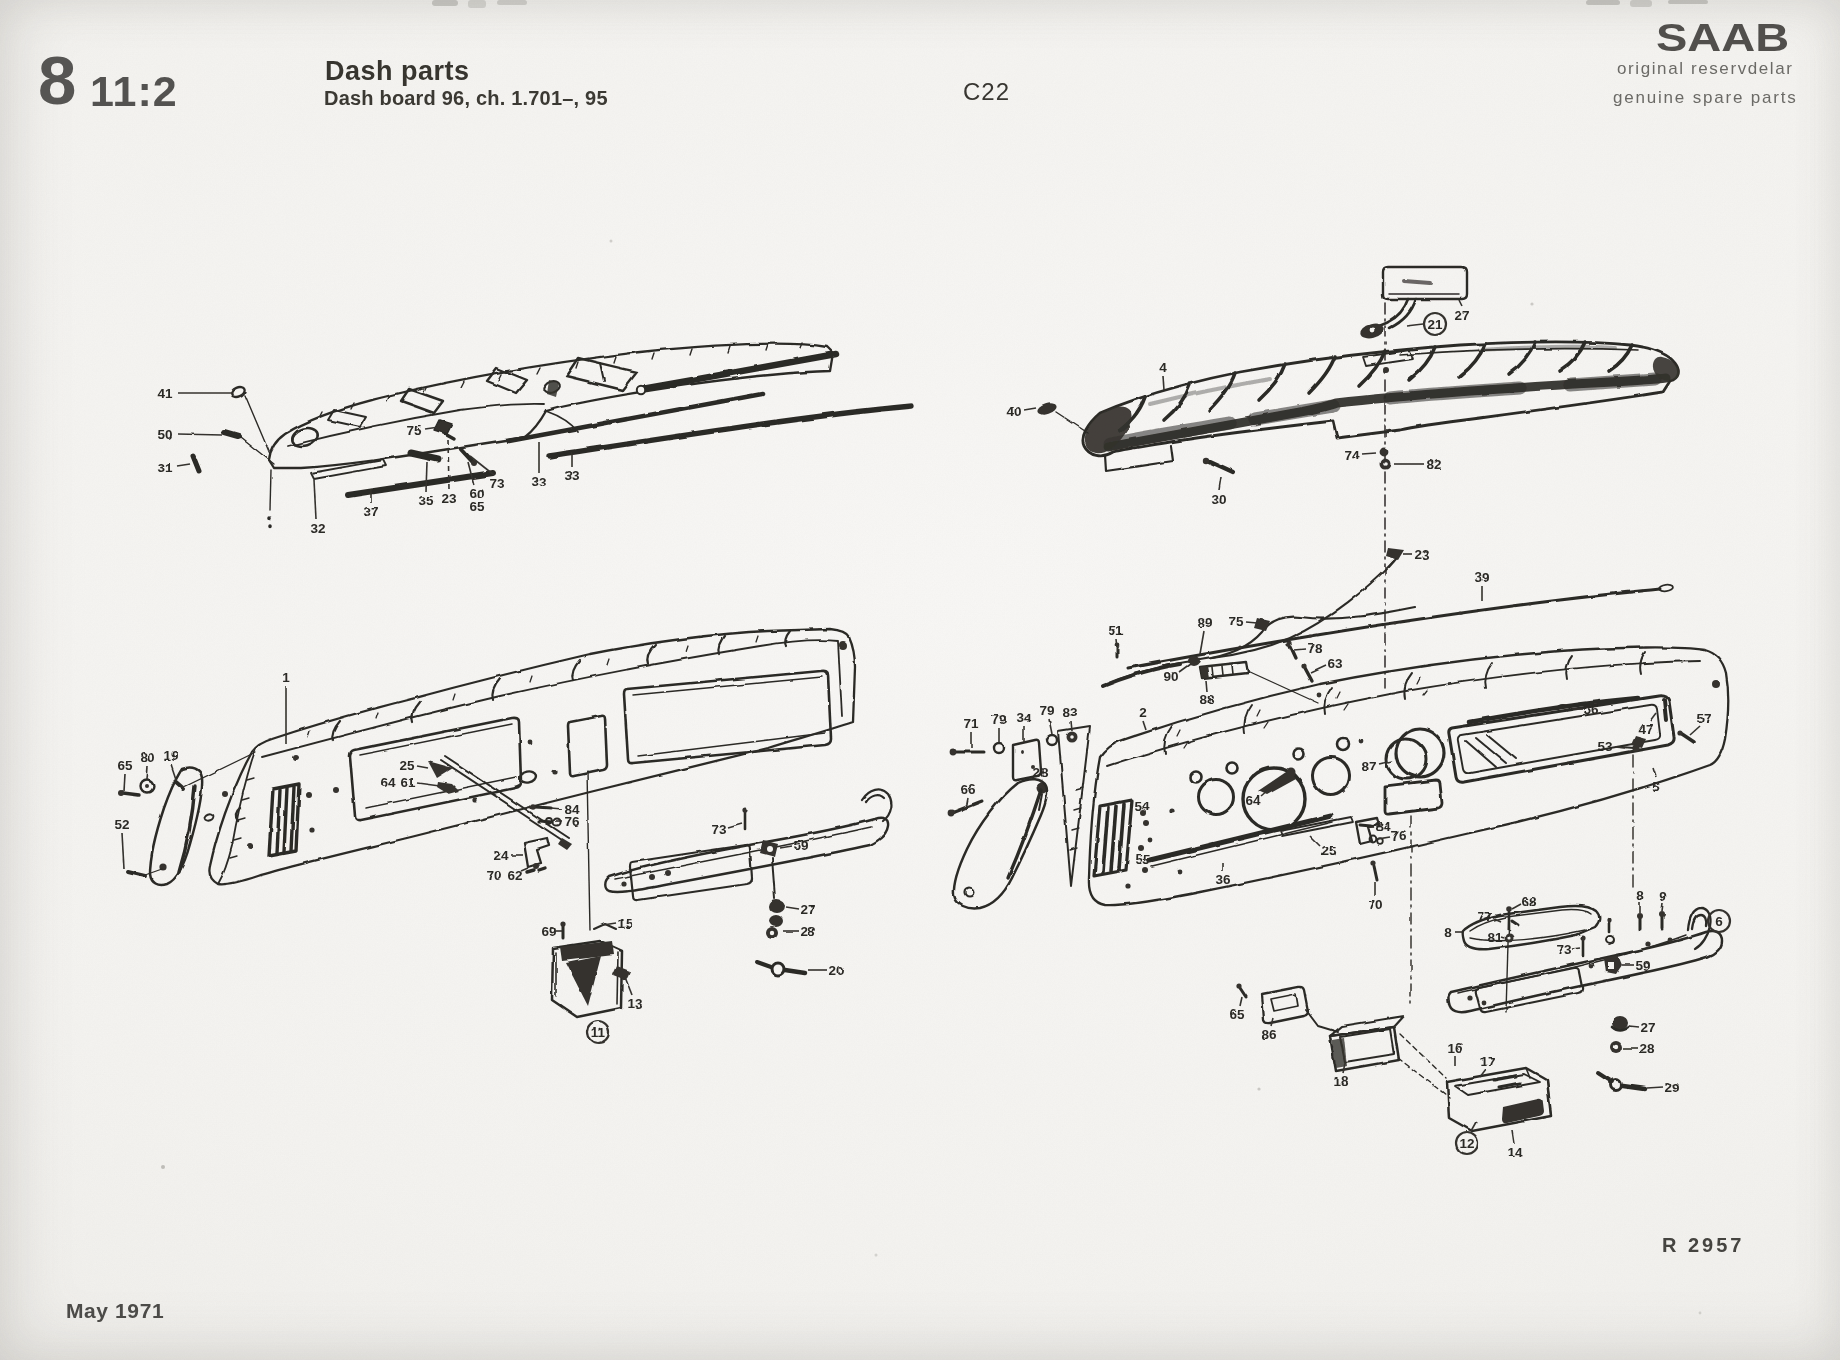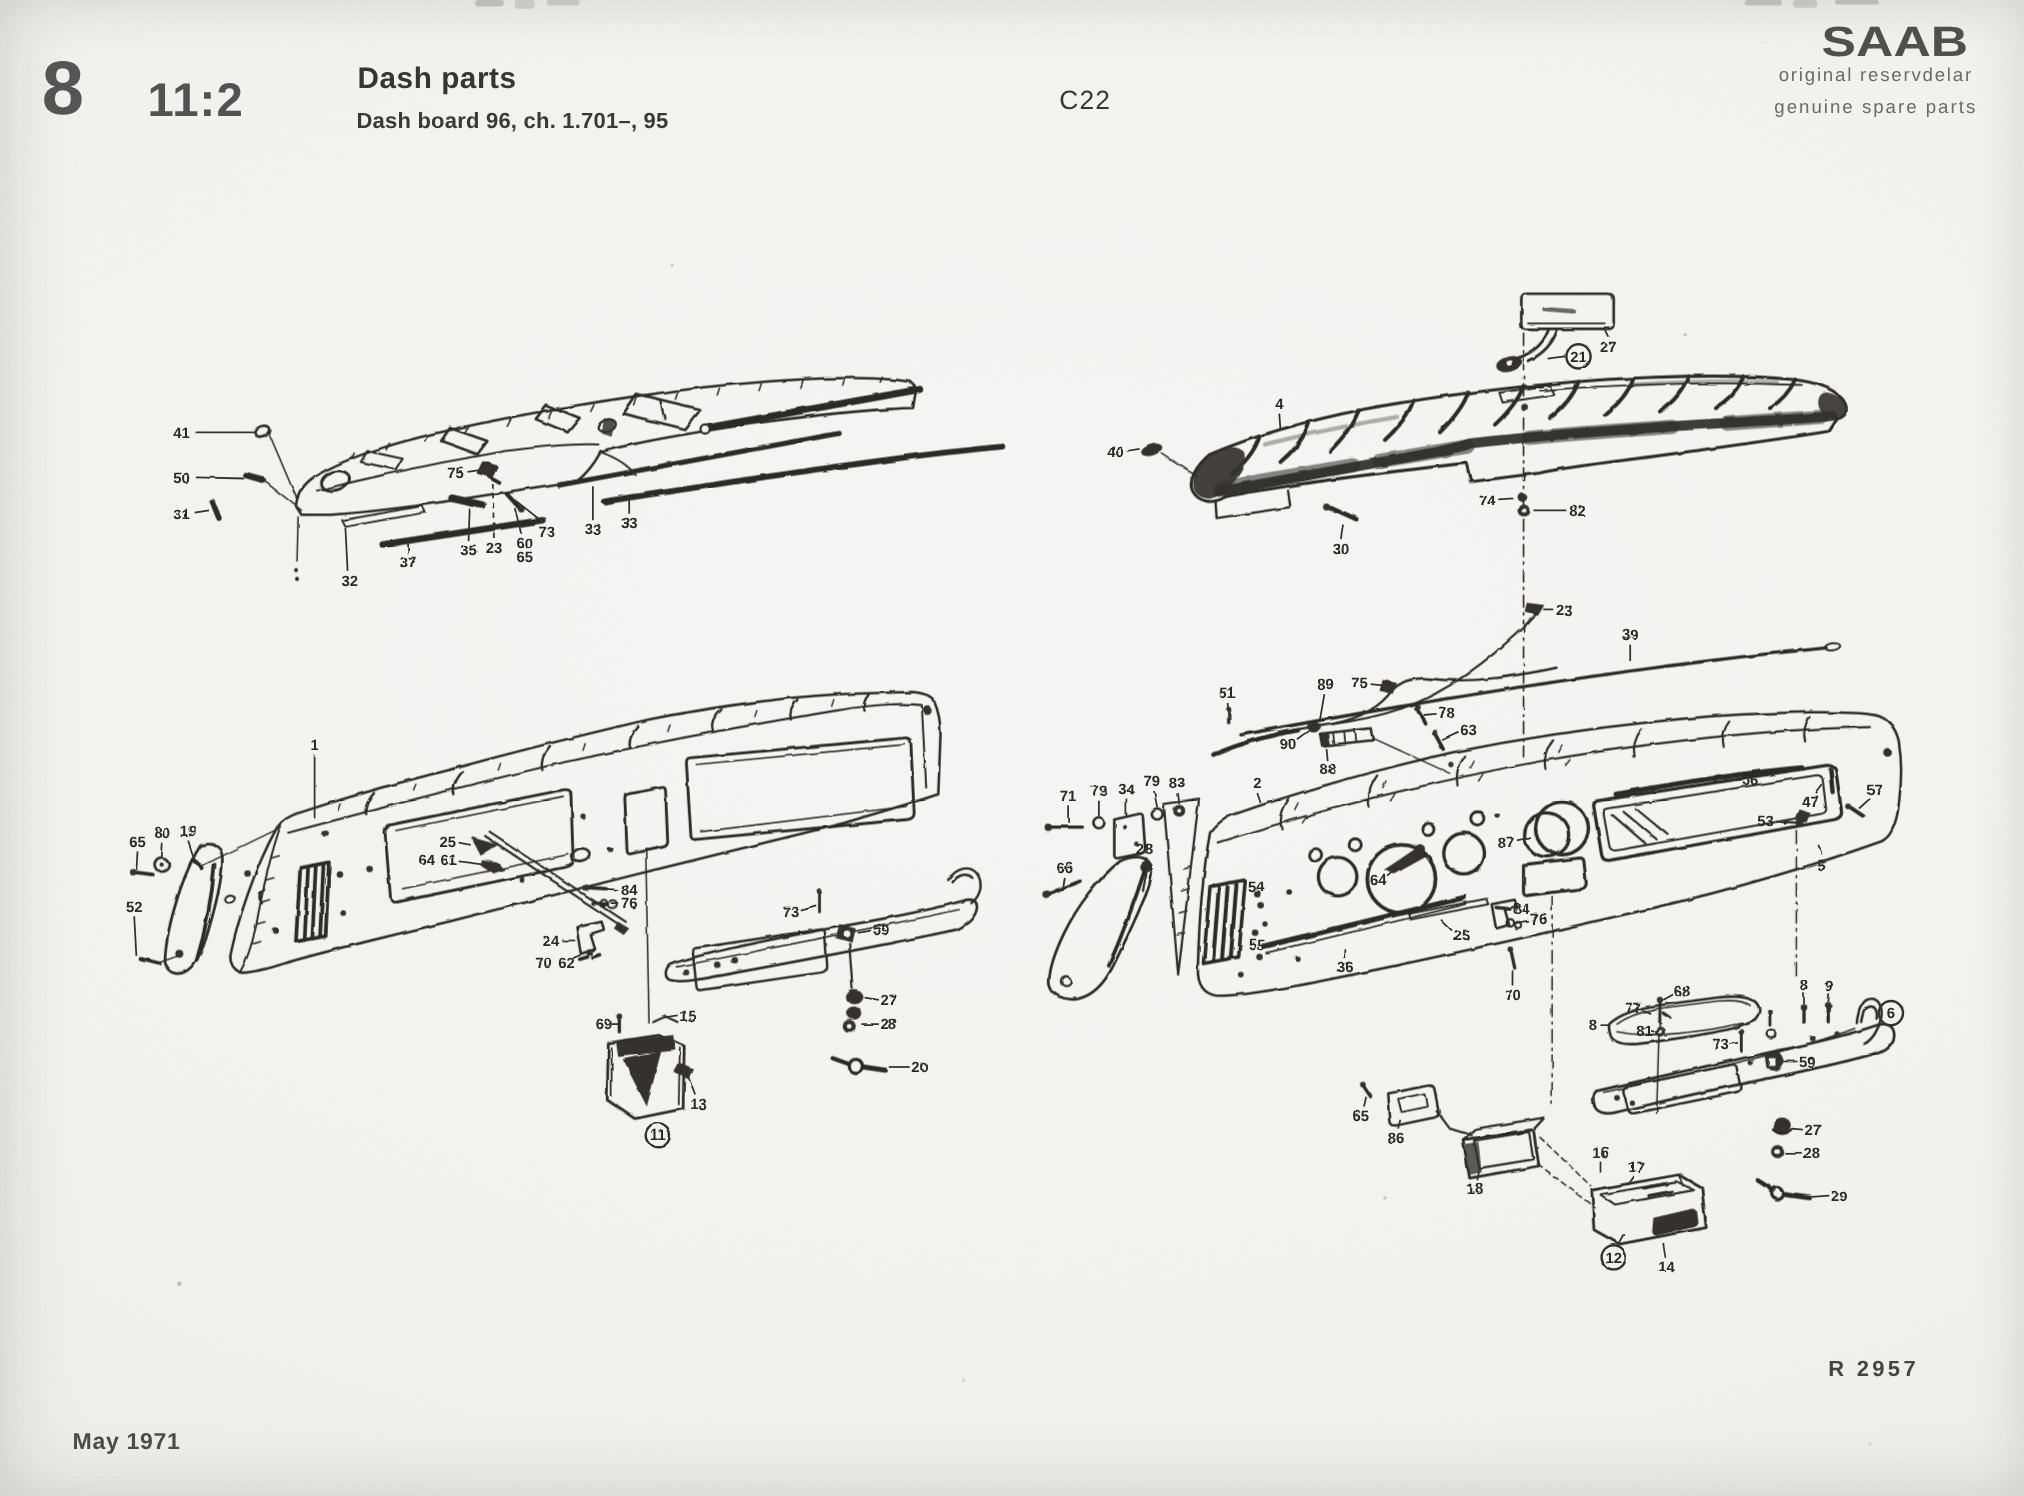--- a/index.html
+++ b/index.html
@@ -2,23 +2,23 @@
 <html><head>
 <meta charset="utf-8">
 <style>
   html,body{margin:0;padding:0;}
   .page{position:relative;width:1840px;height:1360px;overflow:hidden;
     background:radial-gradient(ellipse 120% 90% at 52% 42%, #f8f7f5 0%, #f4f3f0 55%, #ecebe7 100%);
     font-family:"Liberation Sans", sans-serif; color:#3a3835; box-shadow: inset 14px -10px 60px rgba(120,118,112,.18), inset -6px 6px 40px rgba(120,118,112,.10);}
   .abs{position:absolute;}
   .art{position:absolute;left:0;top:0;}
   .sec-num{left:38px;top:46px;font-size:69px;font-weight:bold;color:#565553;line-height:1;letter-spacing:-2px;}
-  .sec-ref{left:90px;top:70px;font-size:43px;font-weight:bold;color:#535250;line-height:1;letter-spacing:1px;margin-left:44px;}
+  .sec-ref{left:90px;top:70px;font-size:43px;font-weight:bold;color:#535250;line-height:1;letter-spacing:1px;}
   .title{left:325px;top:58px;font-size:27px;font-weight:bold;color:#37352f;line-height:1;letter-spacing:.5px;}
-  .subtitle{left:324px;top:88px;font-size:20px;font-weight:bold;color:#3b3933;line-height:1;letter-spacing:.2px;margin-top:12px;}
+  .subtitle{left:324px;top:88px;font-size:20px;font-weight:bold;color:#3b3933;line-height:1;letter-spacing:.2px;}
   .plate{left:963px;top:80px;font-size:24px;font-weight:normal;color:#383631;line-height:1;letter-spacing:1px;}
   .logo{left:1656px;top:18px;font-size:47px;font-weight:bold;color:#514f4c;line-height:1;letter-spacing:0px;transform:scaleY(.82);transform-origin:left top;}
   .brand1{left:1617px;top:60px;font-size:17px;color:#6b6a66;line-height:1;letter-spacing:1.6px;}
   .brand2{left:1613px;top:89px;font-size:17px;color:#6b6a66;line-height:1;letter-spacing:1.8px;}
   .date{left:66px;top:1300px;font-size:21px;font-weight:bold;color:#4c4b48;line-height:1;letter-spacing:.6px;}
   .ref{left:1662px;top:1235px;font-size:20px;font-weight:bold;color:#454440;line-height:1;letter-spacing:3px;}
 </style>
 </head>
 <body>
 

